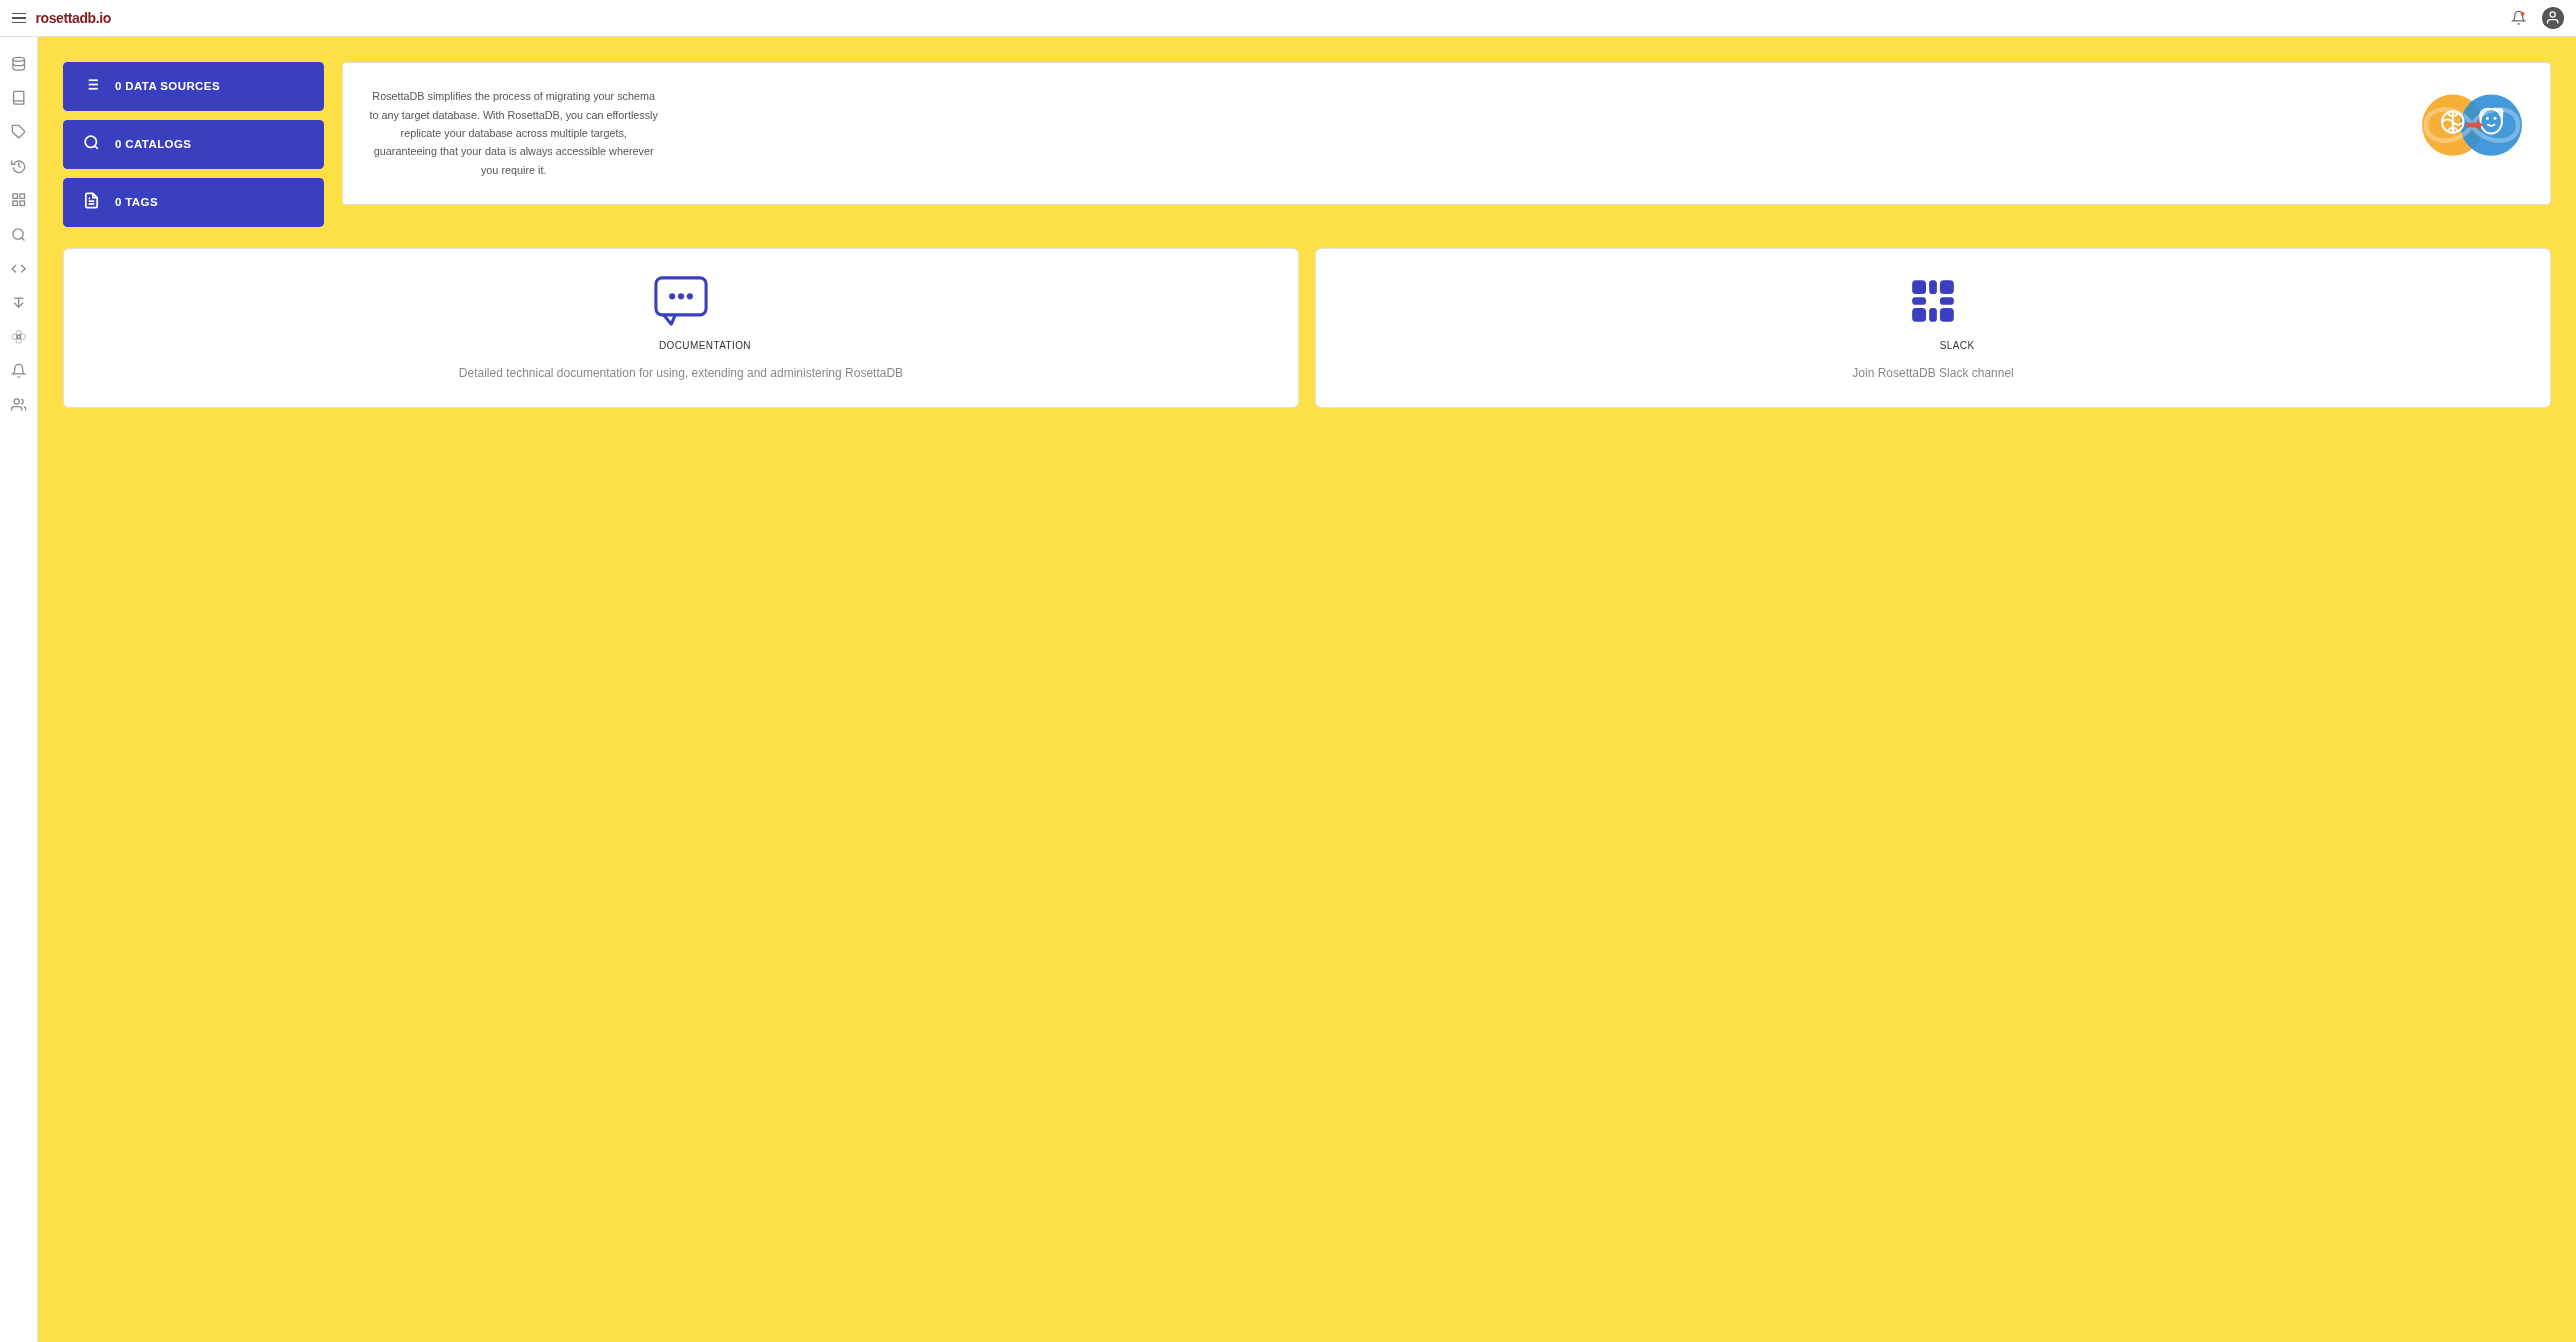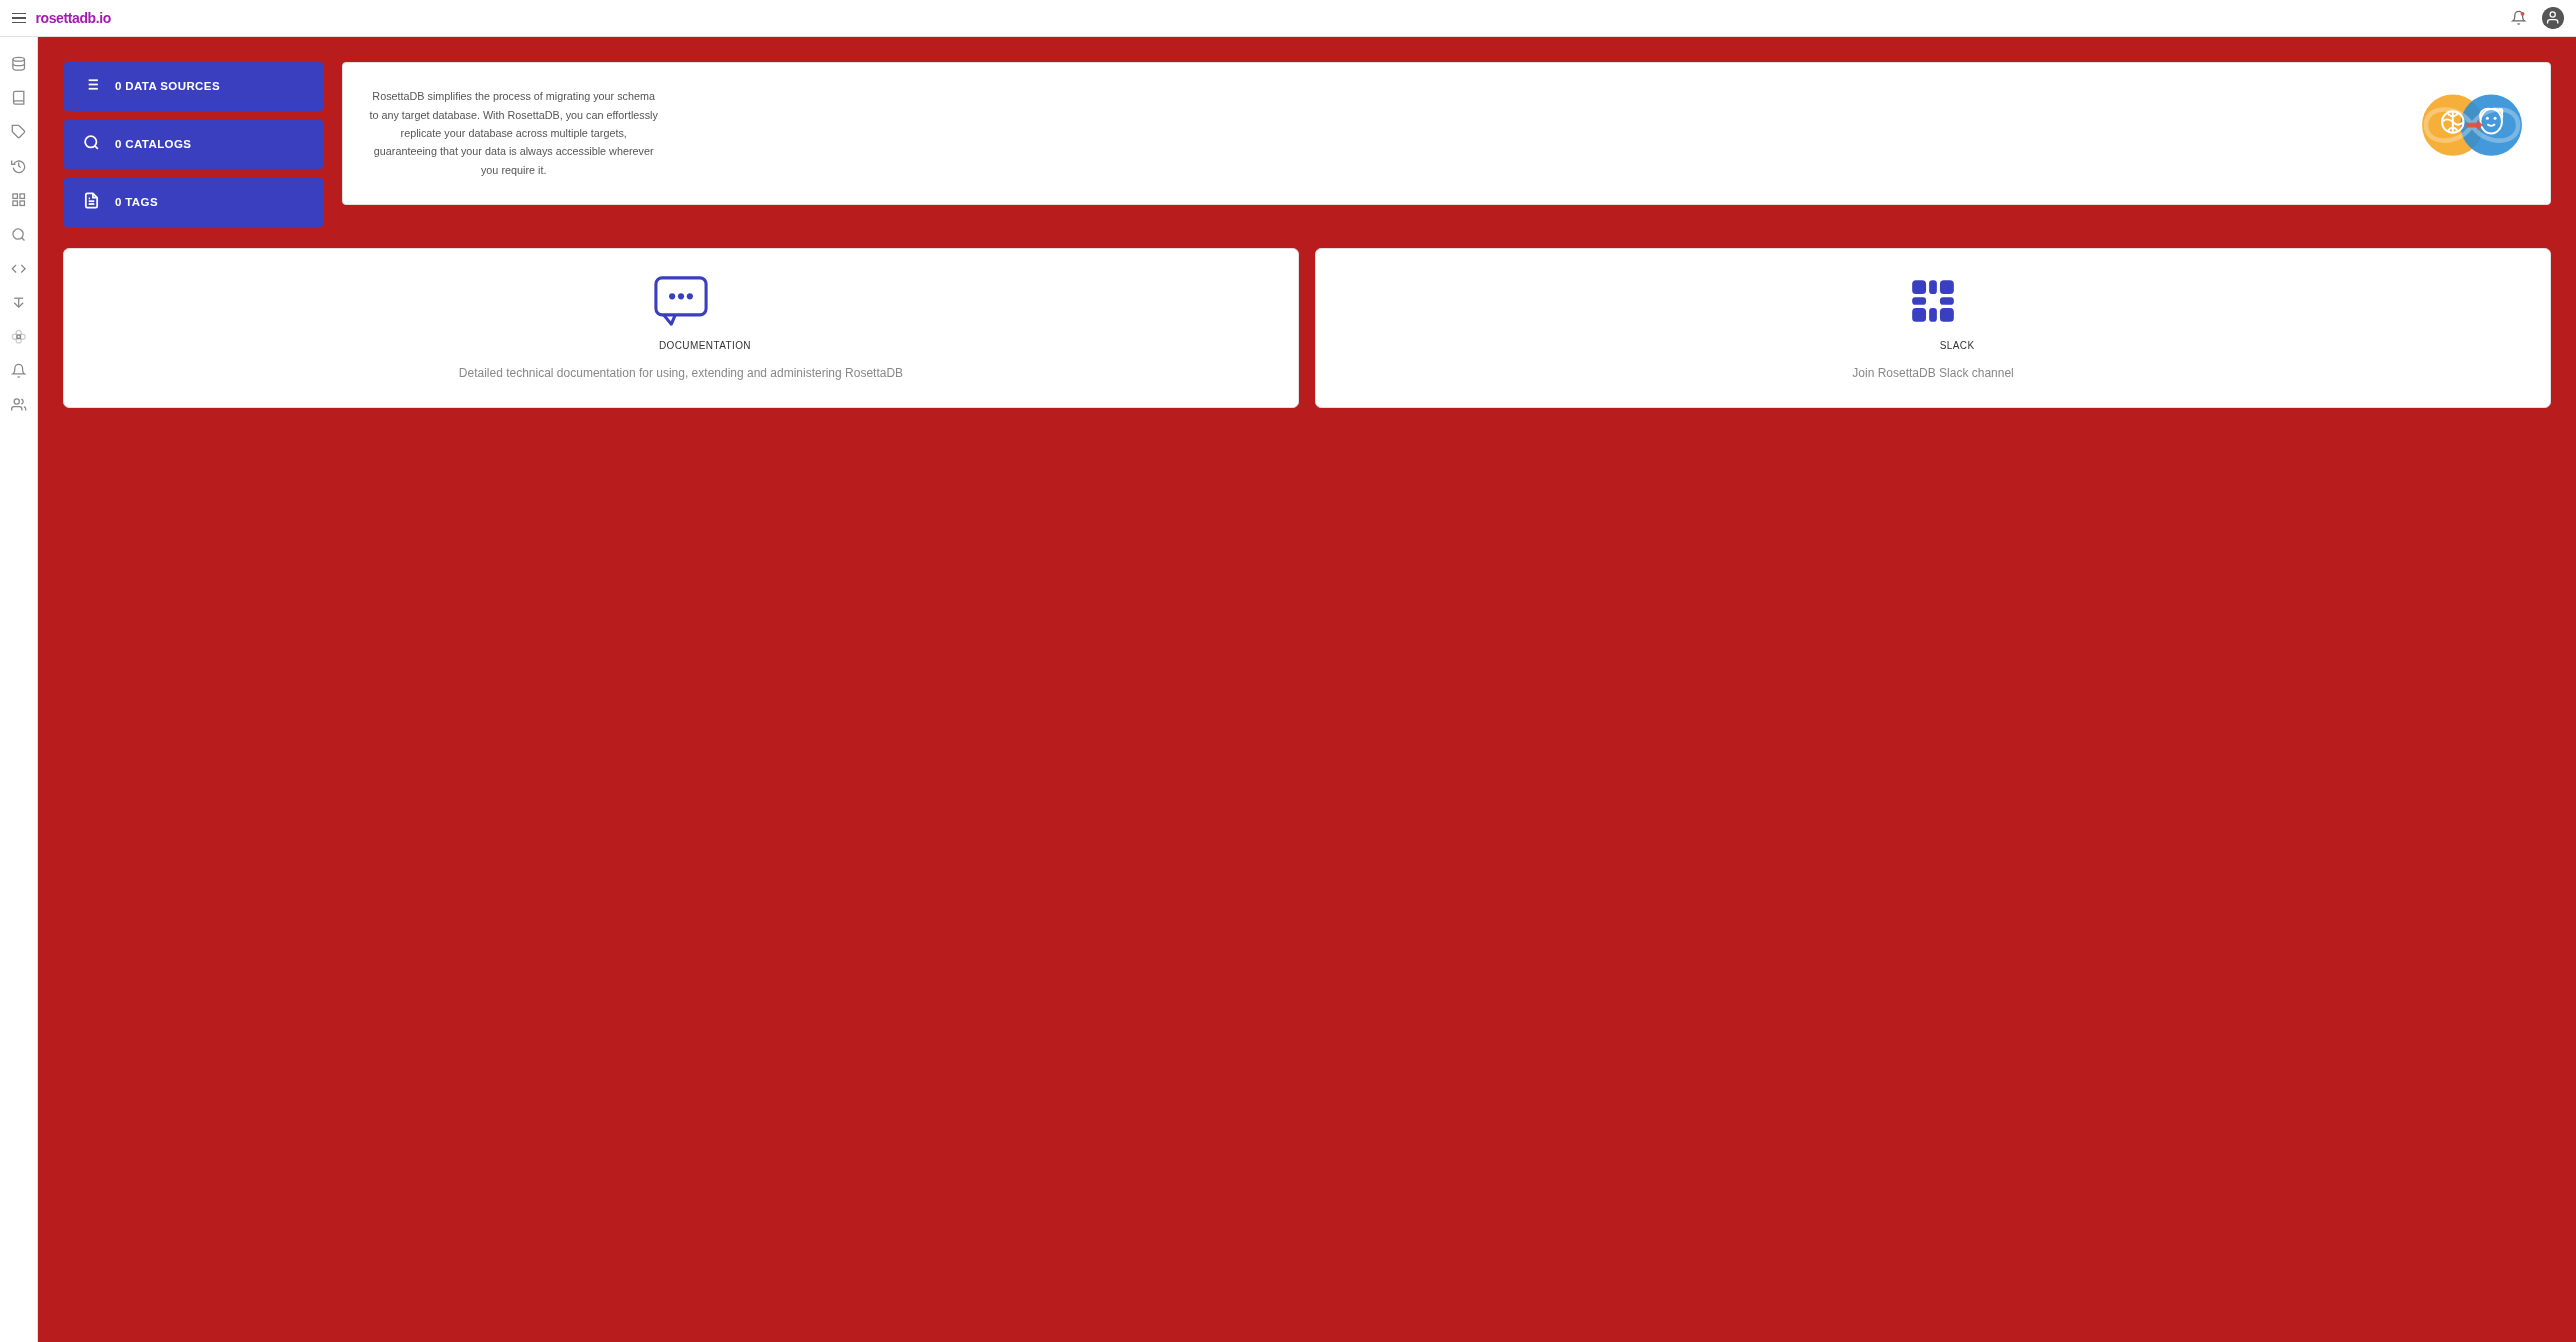--- a/index.html
+++ b/index.html
@@ -9,42 +9,42 @@
     .navbar {
       position: fixed; top: 0; left: 0; right: 0; height: 37px;
       background: #fff; border-bottom: 0.8px solid #e0e0e0;
       display: flex; align-items: center; justify-content: space-between;
       padding: 0 12.3px; z-index: 100;
     }
     .navbar-left { display: flex; align-items: center; gap: 9.2px; }
     .hamburger { display: flex; flex-direction: column; gap: 3.1px; cursor: pointer; }
     .hamburger span { display: block; width: 14px; height: 1.5px; background: #555; }
     .logo { font-size: 14px; font-weight: bold; color: #333; letter-spacing: -0.4px; }
-    .logo span { color: #a21caf; }
+    .logo span { color: #7f1d1d; }
     .navbar-right { display: flex; align-items: center; gap: 12.3px; }
     .nav-icon { width: 21.5px; height: 21.5px; border-radius: 50%; display: flex; align-items: center; justify-content: center; cursor: pointer; color: #555; font-size: 12.3px; }
     .avatar { width: 21.5px; height: 21.5px; border-radius: 50%; background: #555; display: flex; align-items: center; justify-content: center; color: #fff; font-size: 10.8px; cursor: pointer; }
 
     
     .sidebar {
       position: fixed; top: 37px; left: 0; bottom: 0; width: 38px;
       background: #fff; border-right: 0.8px solid #e0e0e0;
       display: flex; flex-direction: column; align-items: center;
       padding: 12.3px 0; gap: 6.2px; z-index: 99;
     }
     .sidebar-item {
       width: 28px; height: 28px; display: flex; align-items: center; justify-content: center;
       border-radius: 3.1px; cursor: pointer; color: #888; font-size: 14px;
       transition: background 0.15s;
     }
 
     
     .main {
       margin-left: 38px; margin-top: 37px;
-      background: #b91c1c; min-height: calc(100vh - 37px);
+      background: #fde047; min-height: calc(100vh - 37px);
       padding: 24.6px;
     }
 
     
     .stats-row {
       display: flex; gap: 18.5px; align-items: flex-start; margin-bottom: 21.5px;
     }
     .stat-buttons { display: flex; flex-direction: column; gap: 9.2px; flex: 0 0 auto; min-width: 261px; }
     .stat-btn {
       display: flex; align-items: center; gap: 12.3px;

